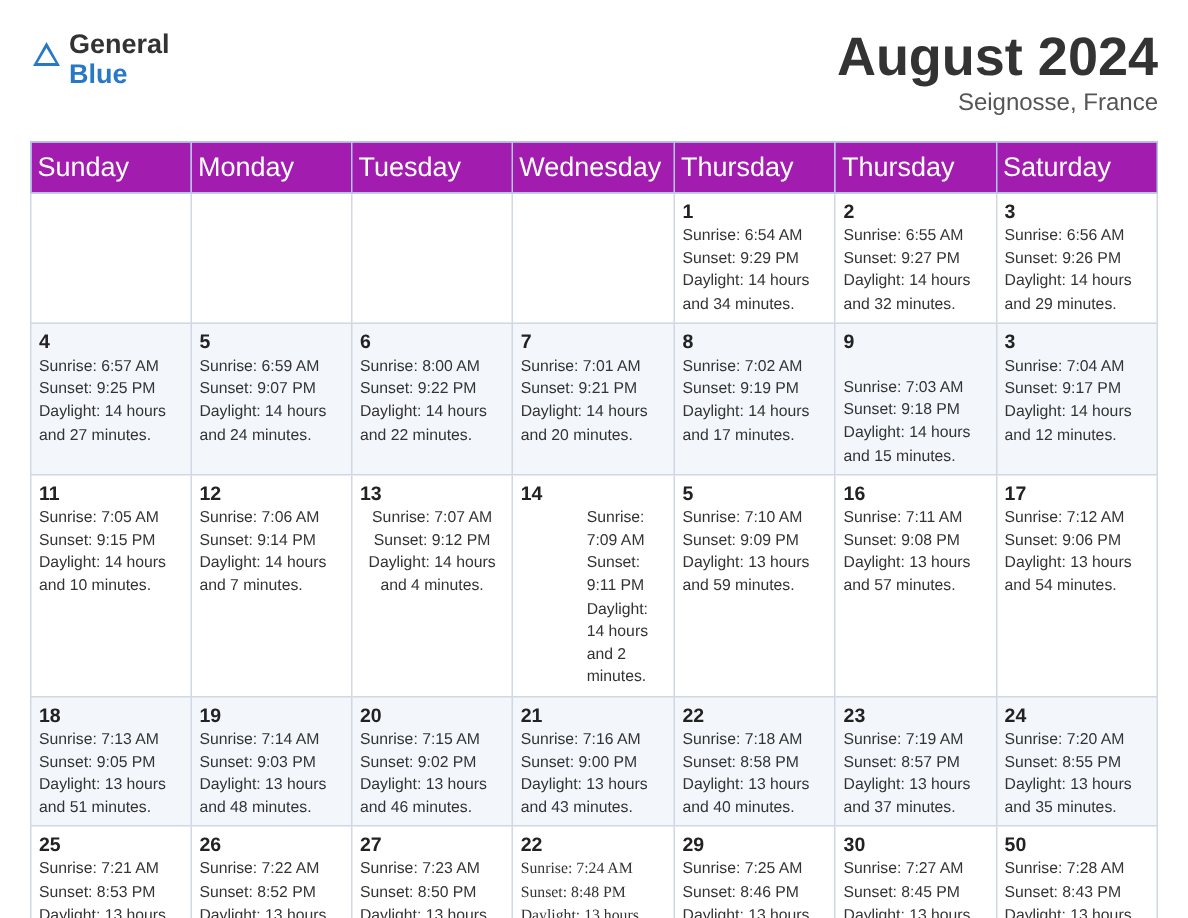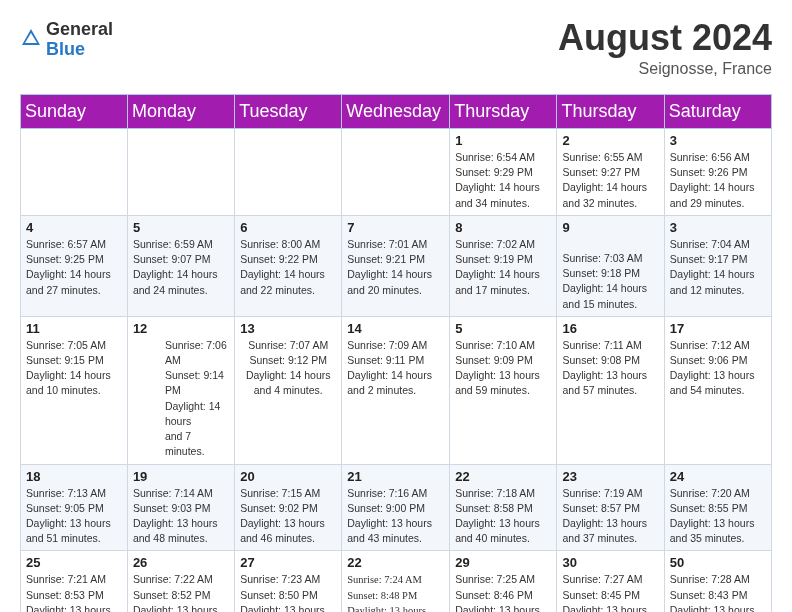--- a/index.html
+++ b/index.html
@@ -209,35 +209,35 @@
       <tr>
         <td>
           <span class="day-number">11</span>
           <div class="day-info" style="white-space: pre-line;">Sunrise: 7:05 AM
 Sunset: 9:15 PM
 Daylight: 14 hours
 and 10 minutes.</div>
         </td>
         <td>
           <span class="day-number">12</span>
-          <div class="day-info" style="white-space: pre-line; margin-left: 32px;">Sunrise: 7:06 AM
+          <div class="day-info" style="white-space: pre-line;">Sunrise: 7:06 AM
 Sunset: 9:14 PM
 Daylight: 14 hours
 and 7 minutes.</div>
         </td>
         <td>
           <span class="day-number">13</span>
           <div class="day-info" style="white-space: pre-line; text-align: center;">Sunrise: 7:07 AM
 Sunset: 9:12 PM
 Daylight: 14 hours
 and 4 minutes.</div>
         </td>
         <td>
           <span class="day-number">14</span>
-          <div class="day-info" style="white-space: pre-line;">Sunrise: 7:09 AM
+          <div class="day-info" style="white-space: pre-line; margin-left: 44px;">Sunrise: 7:09 AM
 Sunset: 9:11 PM
 Daylight: 14 hours
 and 2 minutes.</div>
         </td>
         <td>
           <span class="day-number">5</span>
           <div class="day-info" style="white-space: pre-line;">Sunrise: 7:10 AM
 Sunset: 9:09 PM
 Daylight: 13 hours
 and 59 minutes.</div>

